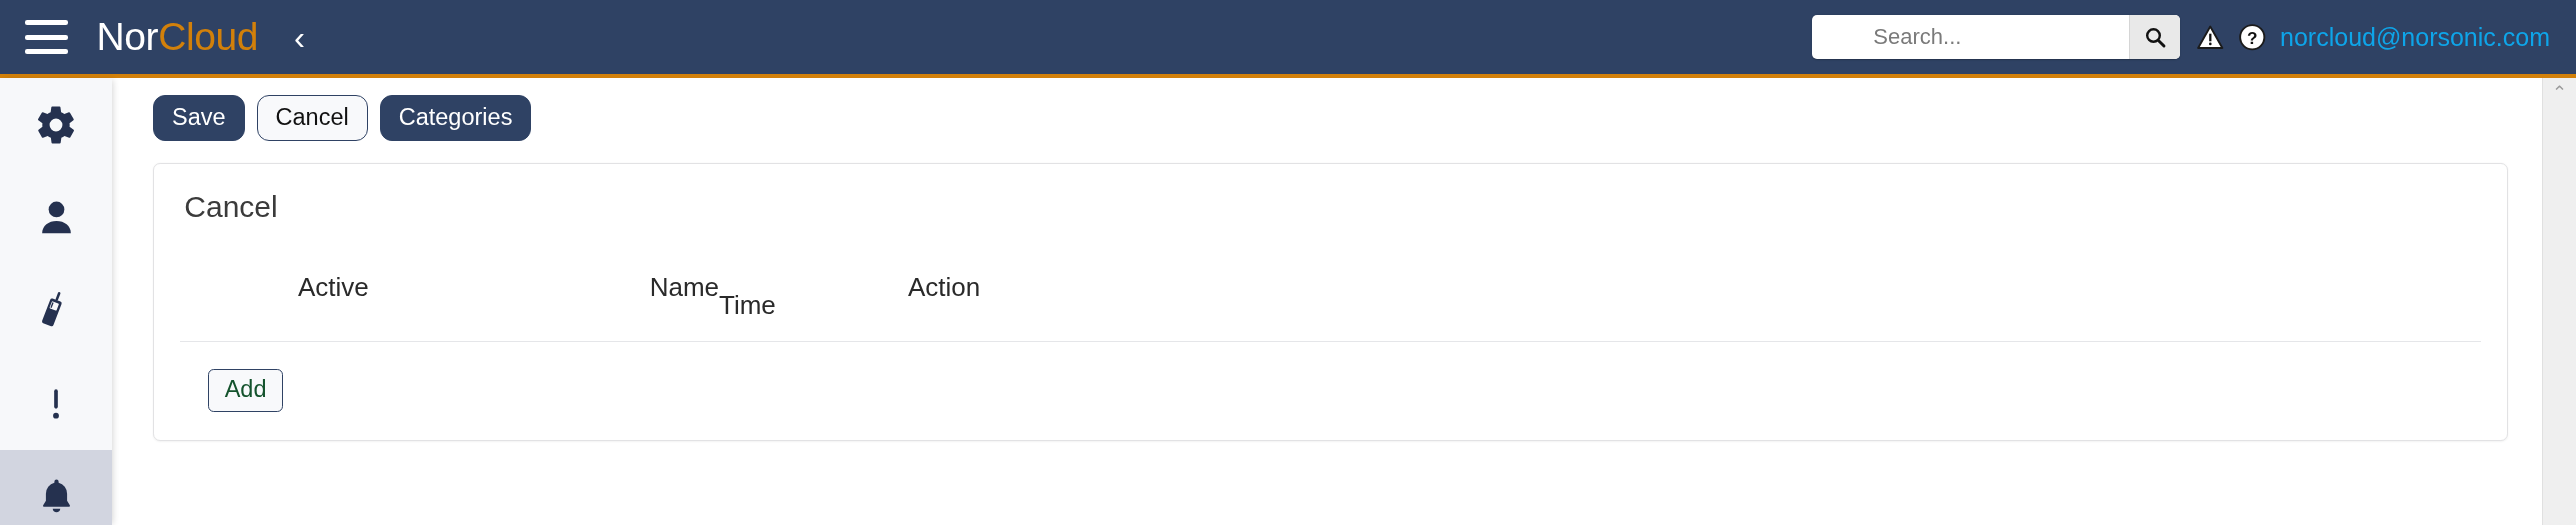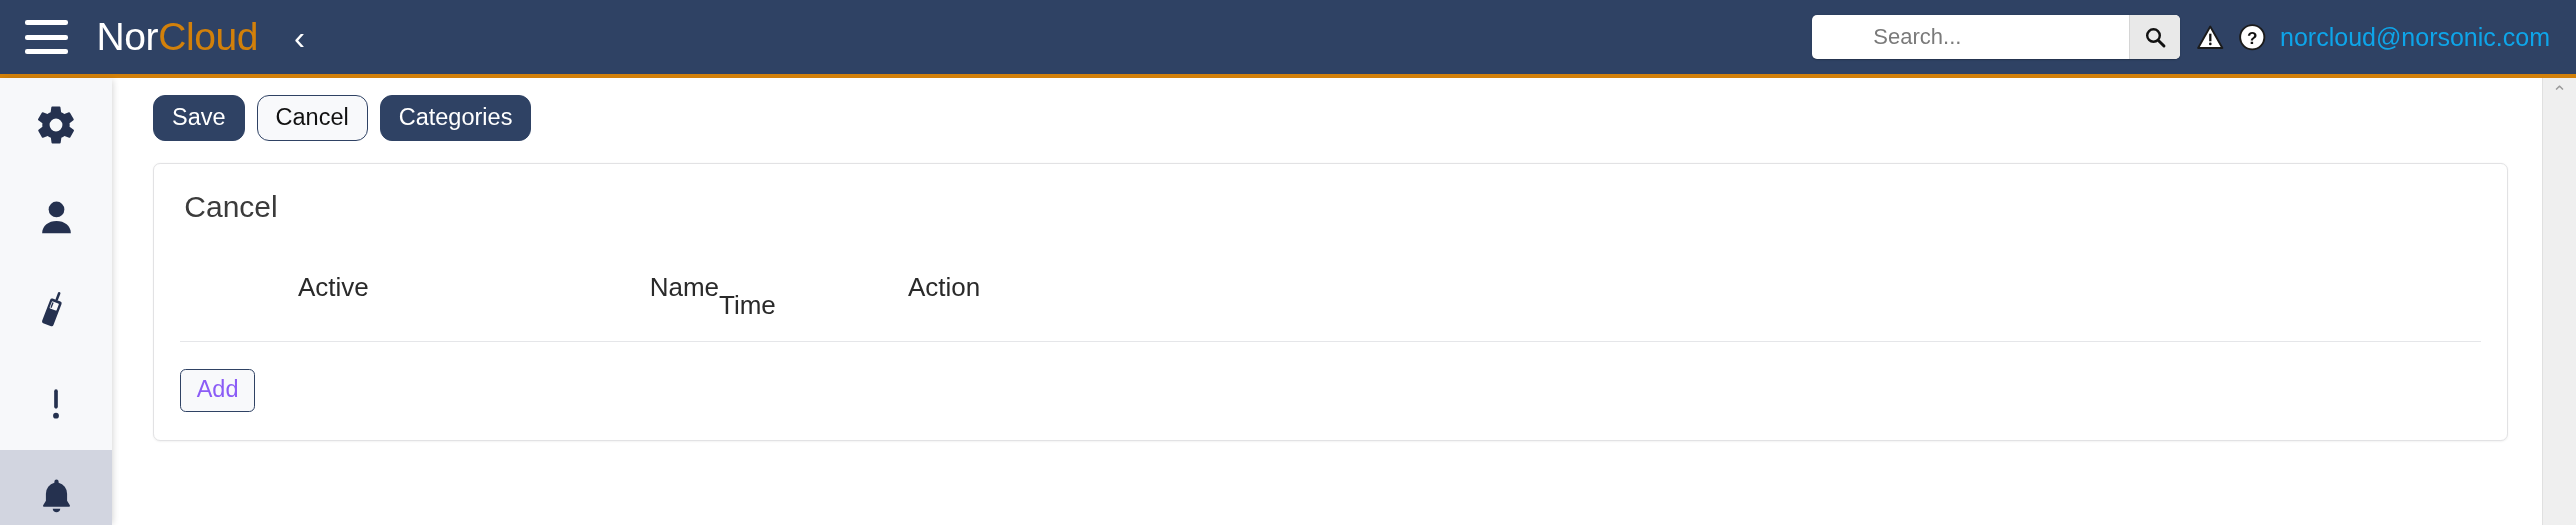--- a/index.html
+++ b/index.html
@@ -216,26 +216,27 @@
   }
   .th-active { width: 214px; margin-left: 118px; }
   .th-name   { width: 207px; text-align: right; }
   .th-time   { width: 189px; margin-top: 36px; }
   .th-action { width: 214px; }
   .card-footer { padding-top: 27px; }
   .btn-add {
     font-family: "Liberation Sans", sans-serif;
     font-size: 23.5px;
     background: #f8f9fb;
-    color: #8b5cf6;
+    color: #14532d;
     border: 1.4px solid #2f4264;
     border-radius: 5.7px;
     padding: 7.8px 15.7px;
     cursor: pointer;
     line-height: 1.1;
+    margin-left: 28px;
   }
 
   
   .scrollbar {
     position: absolute;
     top: 78px;
     right: 0;
     width: 34px;
     height: 448px;
     background: #efefef;

